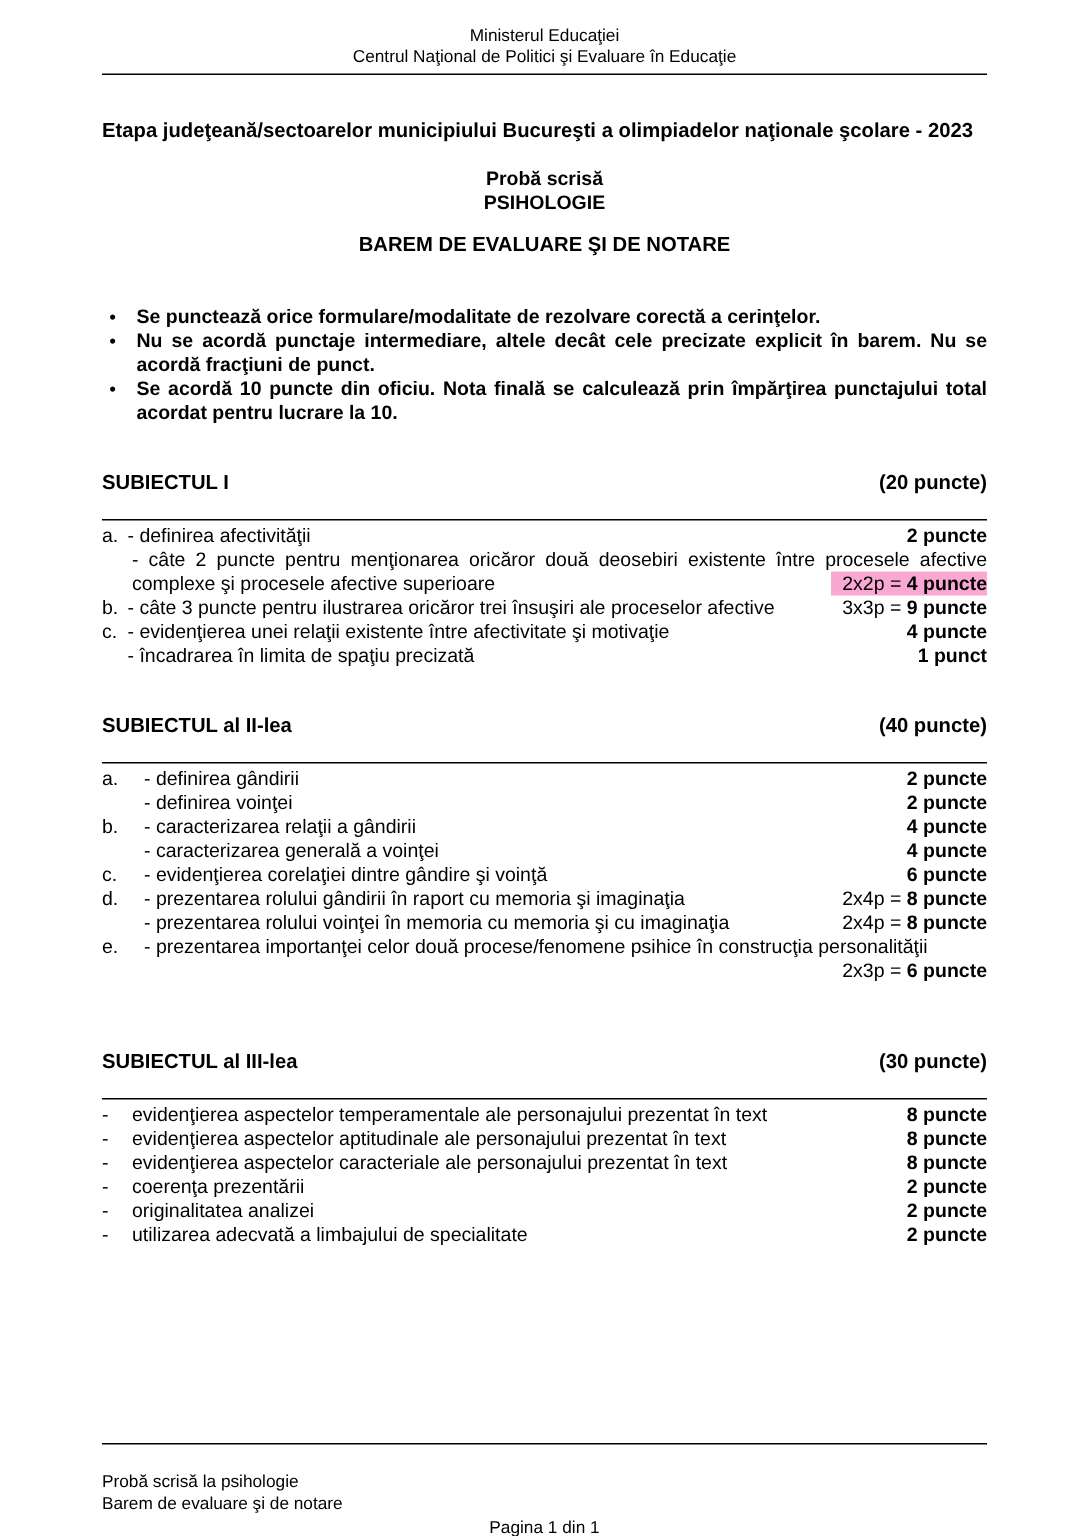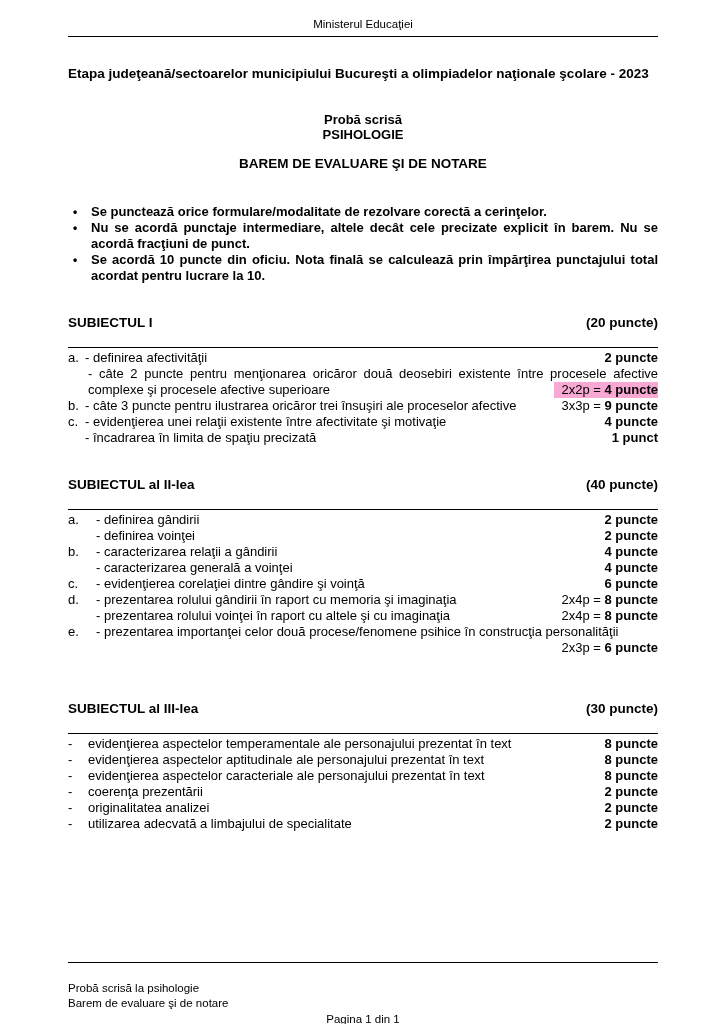--- a/index.html
+++ b/index.html
@@ -30,21 +30,21 @@
     line-height: 13.5px;
   }
   
   .page-title {
     margin-top: 28px;
     font-weight: bold;
     font-size: 13.5px;
     line-height: 17px;
   }
   .subtitle {
-    margin-top: 30px;
+    margin-top: 16px;
     text-align: center;
     font-weight: bold;
     font-size: 13px;
     line-height: 15.5px;
   }
   .doc-heading {
     margin-top: 12px;
     text-align: center;
     font-weight: bold;
     font-size: 13.5px;
@@ -130,20 +130,21 @@
   }
 </style>
 </head>
 <body>
 
 <div class="page">
   <div class="content">
 
     <div class="org-header">
       <div>Ministerul Educaţiei</div>
+      <div>Centrul Naţional de Politici şi Evaluare în Educaţie</div>
     </div>
 
     <div class="page-title">Etapa judeţeană/sectoarelor municipiului Bucureşti a olimpiadelor naţionale şcolare - 2023</div>
 
     <div class="subtitle">
       <div>Probă scrisă</div>
       <div>PSIHOLOGIE</div>
     </div>
 
     <div class="doc-heading">BAREM DE EVALUARE ŞI DE NOTARE</div>
@@ -224,21 +225,21 @@
         <span class="txt">- evidenţierea corelaţiei dintre gândire şi voinţă</span>
         <span class="pts">6 puncte</span>
       </div>
       <div class="row">
         <span class="lbl">d.</span>
         <span class="txt">- prezentarea rolului gândirii în raport cu memoria şi imaginaţia</span>
         <span class="pts"><span class="calc">2x4p = </span><span>8 puncte</span></span>
       </div>
       <div class="row">
         <span class="lbl"></span>
-        <span class="txt">- prezentarea rolului voinţei în raport cu altele şi cu imaginaţia</span>
+        <span class="txt">- prezentarea rolului voinţei în memoria cu memoria şi cu imaginaţia</span>
         <span class="pts"><span class="calc">2x4p = </span><span>8 puncte</span></span>
       </div>
       <div class="row">
         <span class="lbl">e.</span>
         <span class="txt">- prezentarea importanţei celor două procese/fenomene psihice în construcţia personalităţii</span>
       </div>
       <div class="row">
         <span class="lbl"></span>
         <span class="txt"></span>
         <span class="pts"><span class="calc">2x3p = </span><span>6 puncte</span></span>

